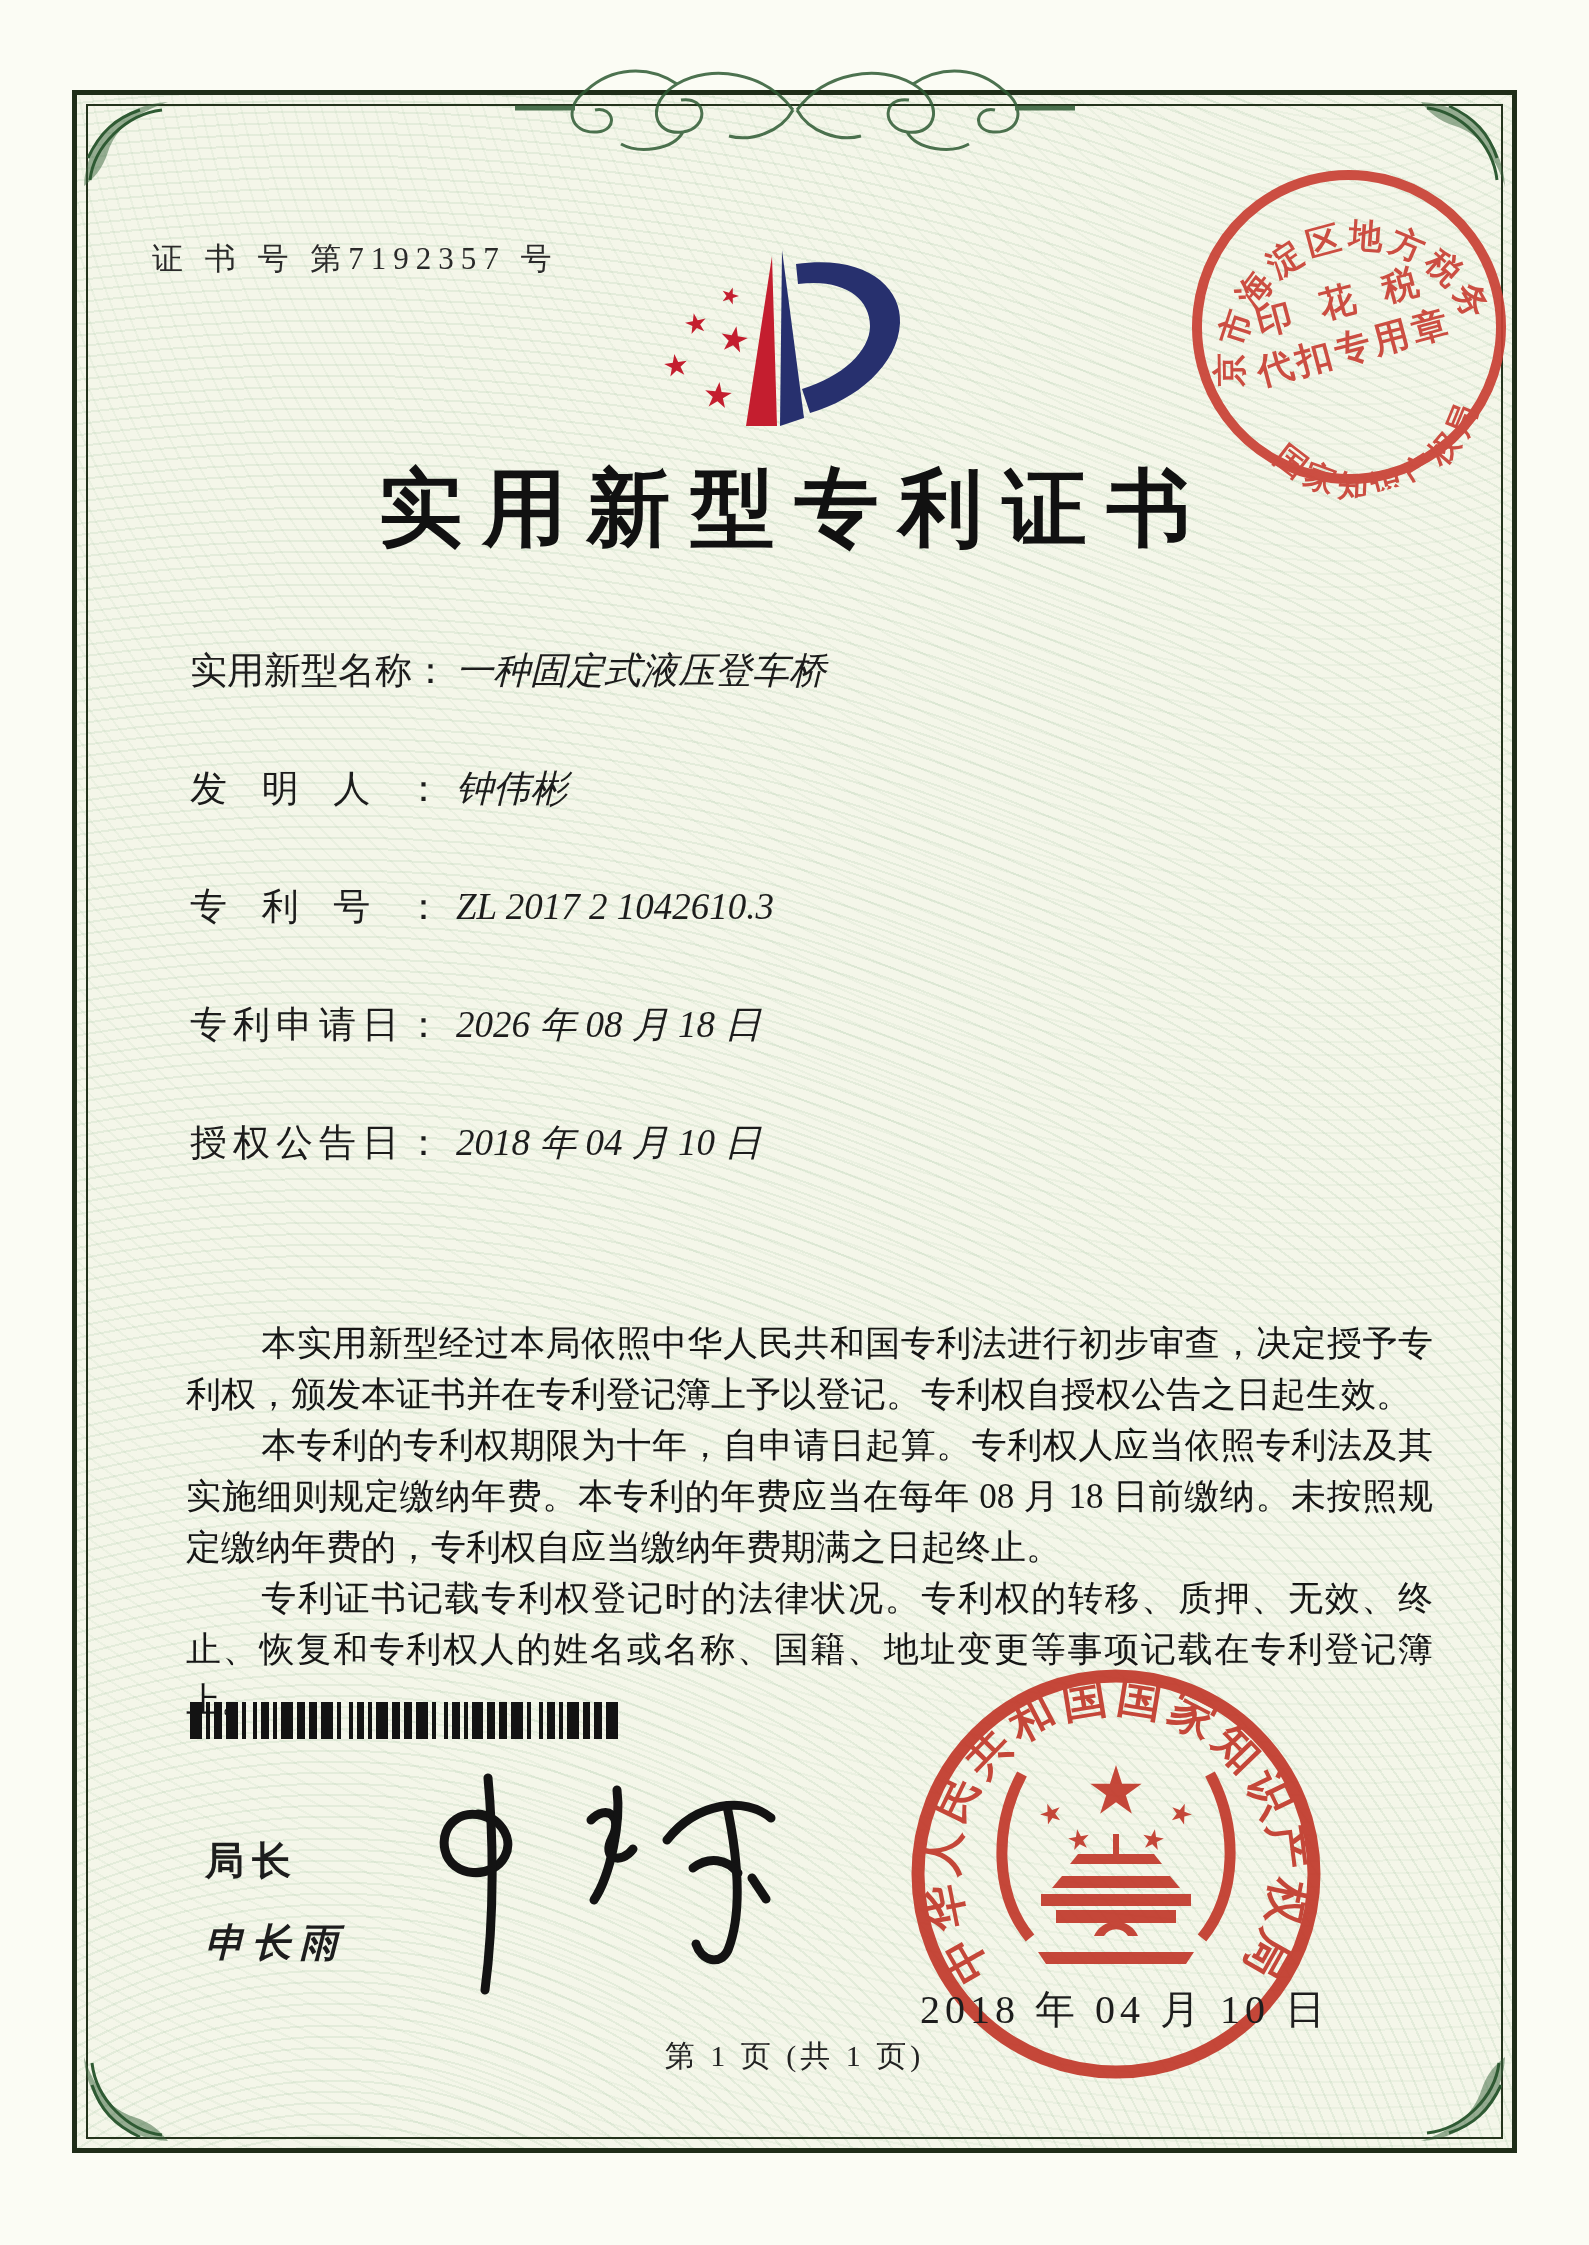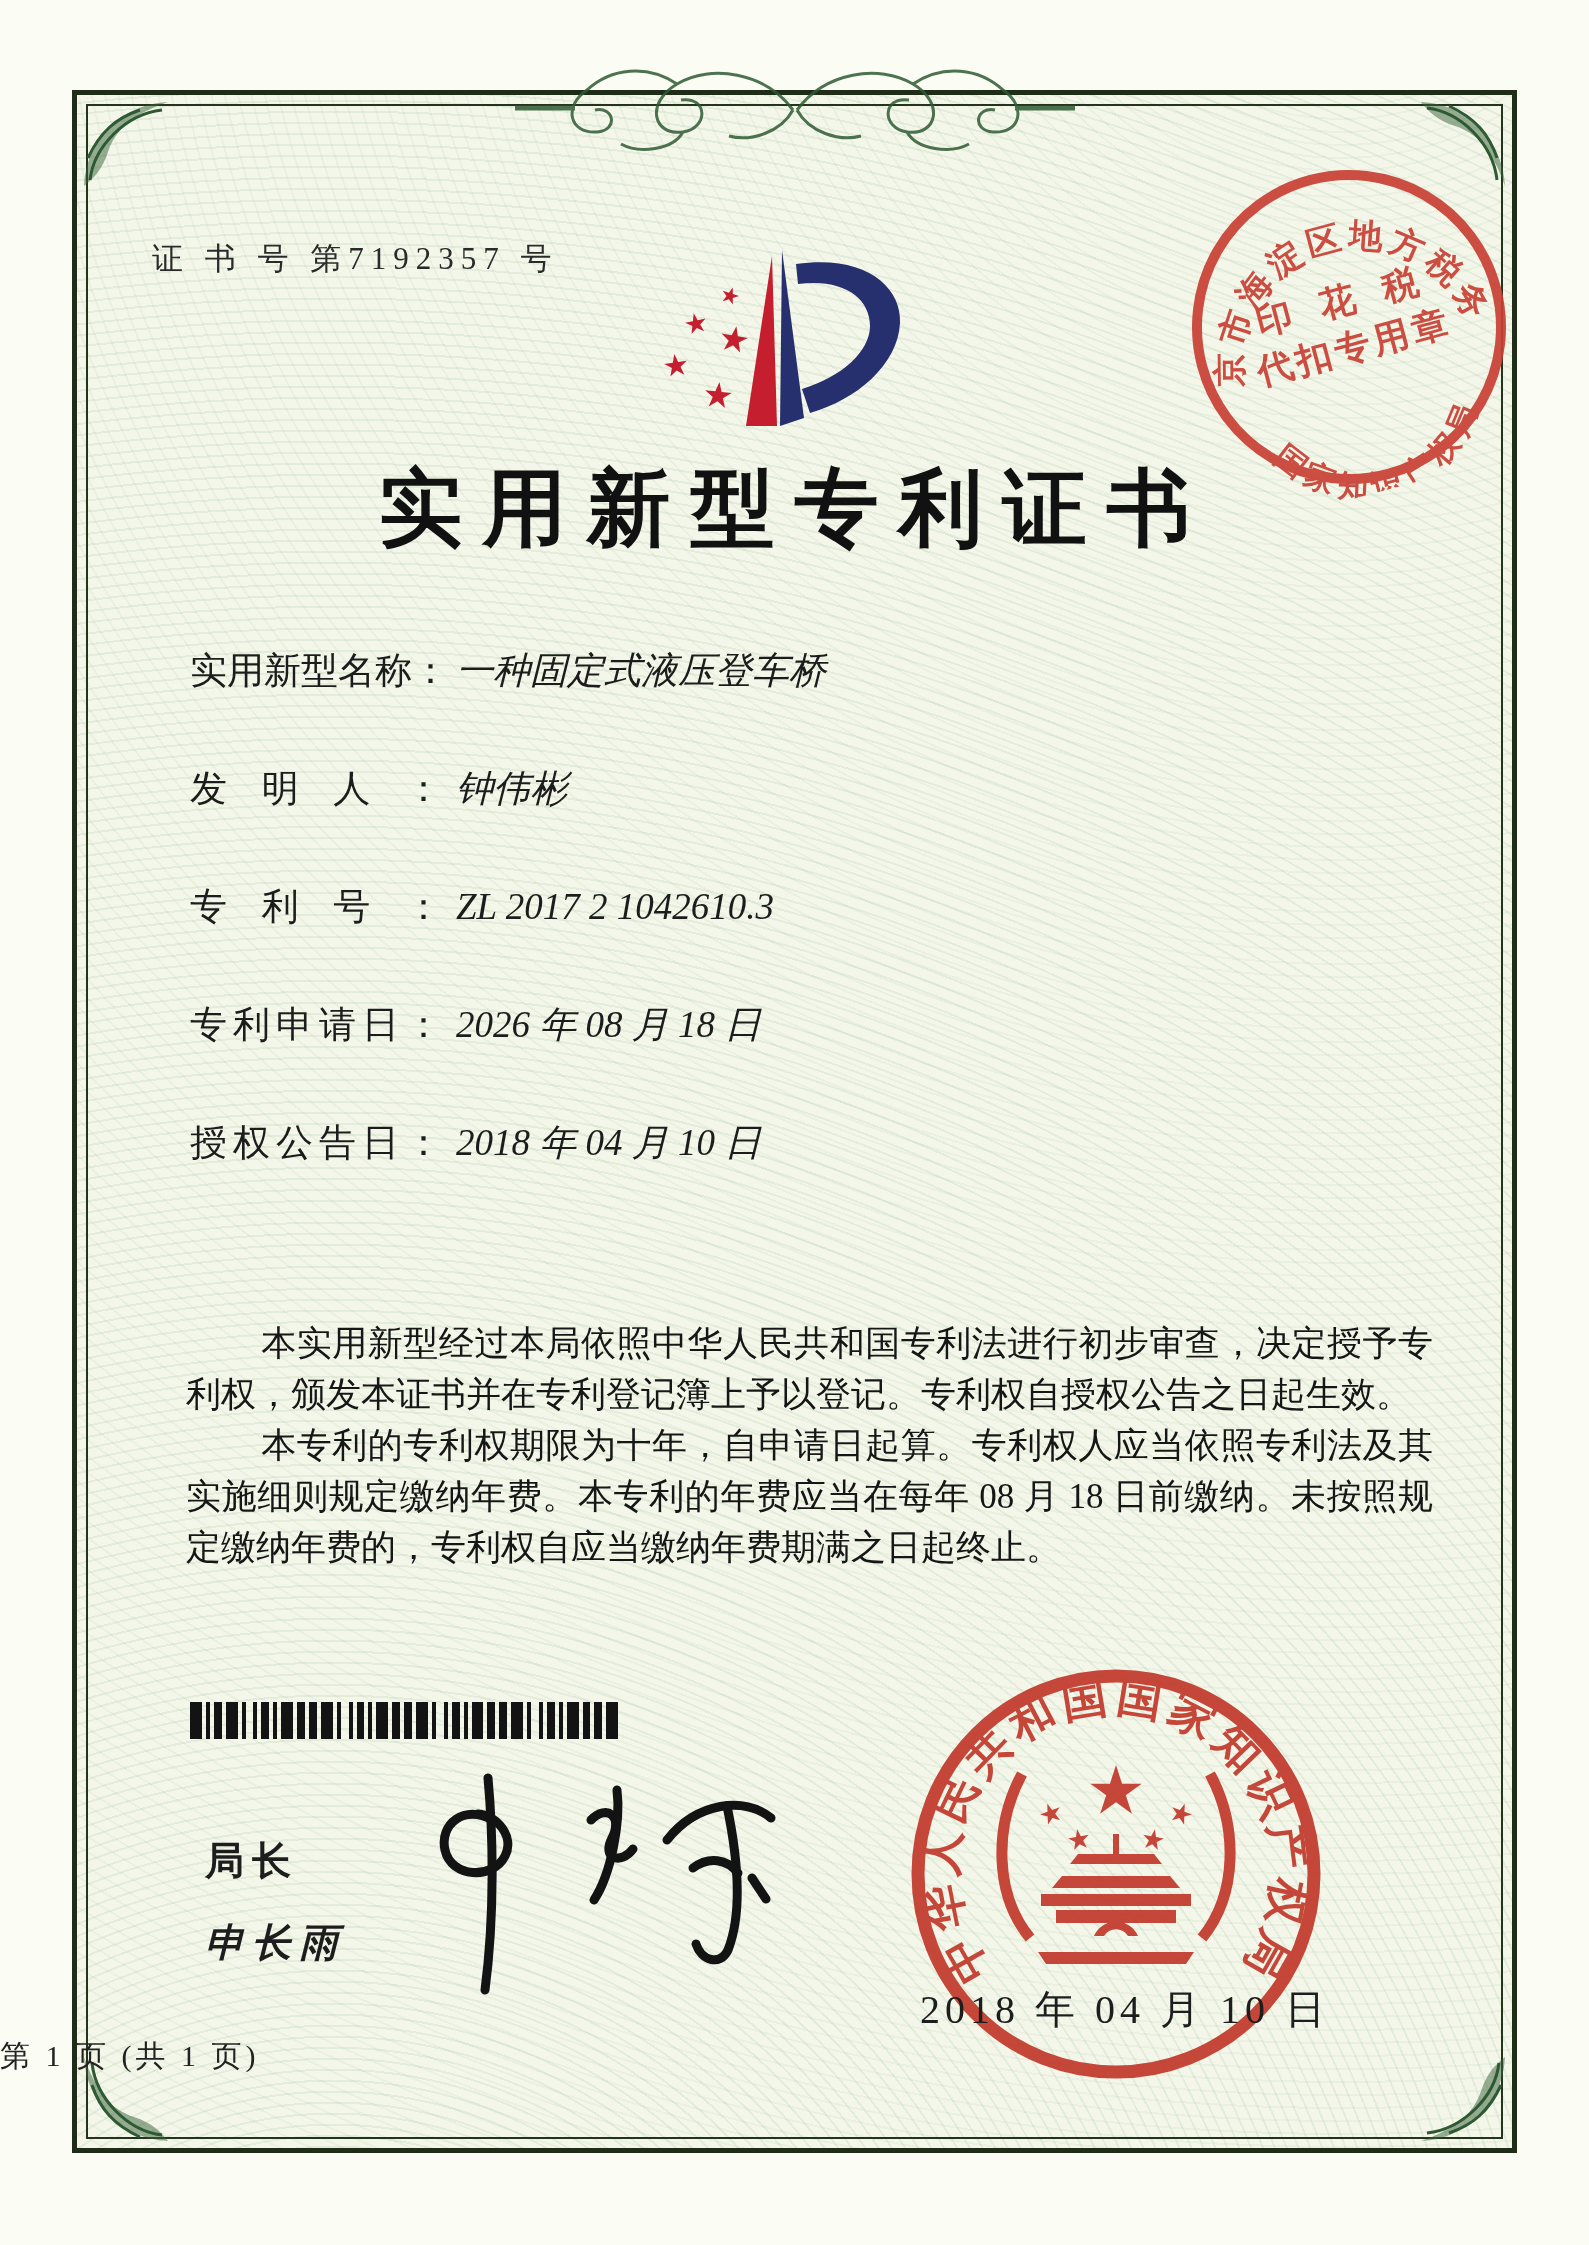--- a/index.html
+++ b/index.html
@@ -61,21 +61,21 @@
 
   .office-seal{position:absolute;left:898px;top:1656px;width:436px;height:436px;opacity:.93;}
   .grant-date{
     position:absolute;left:915px;top:1982px;width:420px;
     text-align:center;font-size:40px;letter-spacing:5px;color:#1d1d1d;white-space:nowrap;
   }
   .tax-seal{position:absolute;left:1182px;top:160px;width:334px;height:334px;transform:rotate(-15deg);opacity:.92;}
 
   .footer{
     position:absolute;left:0;top:2036px;width:100%;
-    text-align:left;font-size:30px;letter-spacing:4px;color:#222;
+    text-align:center;font-size:30px;letter-spacing:4px;color:#222;
   }
 
   svg text{font-family:"Liberation Serif","DejaVu Serif",serif;}
 
   .top-ornament{position:absolute;left:50%;top:48px;transform:translateX(-50%);width:560px;height:118px;}
   .corner{position:absolute;width:92px;height:92px;}
   .corner.tl{left:80px;top:98px;}
   .corner.tr{right:80px;top:98px;transform:rotate(90deg);}
   .corner.br{right:80px;bottom:100px;transform:rotate(180deg);}
   .corner.bl{left:80px;bottom:100px;transform:rotate(270deg);}
@@ -149,20 +149,21 @@
       <span class="flabel">专利申请日：</span><span class="fvalue">2026 年 08 月 18 日</span>
     </div>
     <div class="field">
       <span class="flabel">授权公告日：</span><span class="fvalue">2018 年 04 月 10 日</span>
     </div>
   </div>
 
   <div class="body-text">
     <p>本实用新型经过本局依照中华人民共和国专利法进行初步审查，决定授予专利权，颁发本证书并在专利登记簿上予以登记。专利权自授权公告之日起生效。</p>
     <p>本专利的专利权期限为十年，自申请日起算。专利权人应当依照专利法及其实施细则规定缴纳年费。本专利的年费应当在每年 08 月 18 日前缴纳。未按照规定缴纳年费的，专利权自应当缴纳年费期满之日起终止。</p>
+    <p>专利证书记载专利权登记时的法律状况。专利权的转移、质押、无效、终止、恢复和专利权人的姓名或名称、国籍、地址变更等事项记载在专利登记簿上。</p>
   </div>
 
   <div class="barcode">
       <span class="bar" style="flex-grow: 3;"></span>
       <span class="space" style="flex-grow: 1;"></span>
       <span class="bar" style="flex-grow: 1;"></span>
       <span class="space" style="flex-grow: 1;"></span>
       <span class="bar" style="flex-grow: 2;"></span>
       <span class="space" style="flex-grow: 1;"></span>
       <span class="bar" style="flex-grow: 3;"></span>

